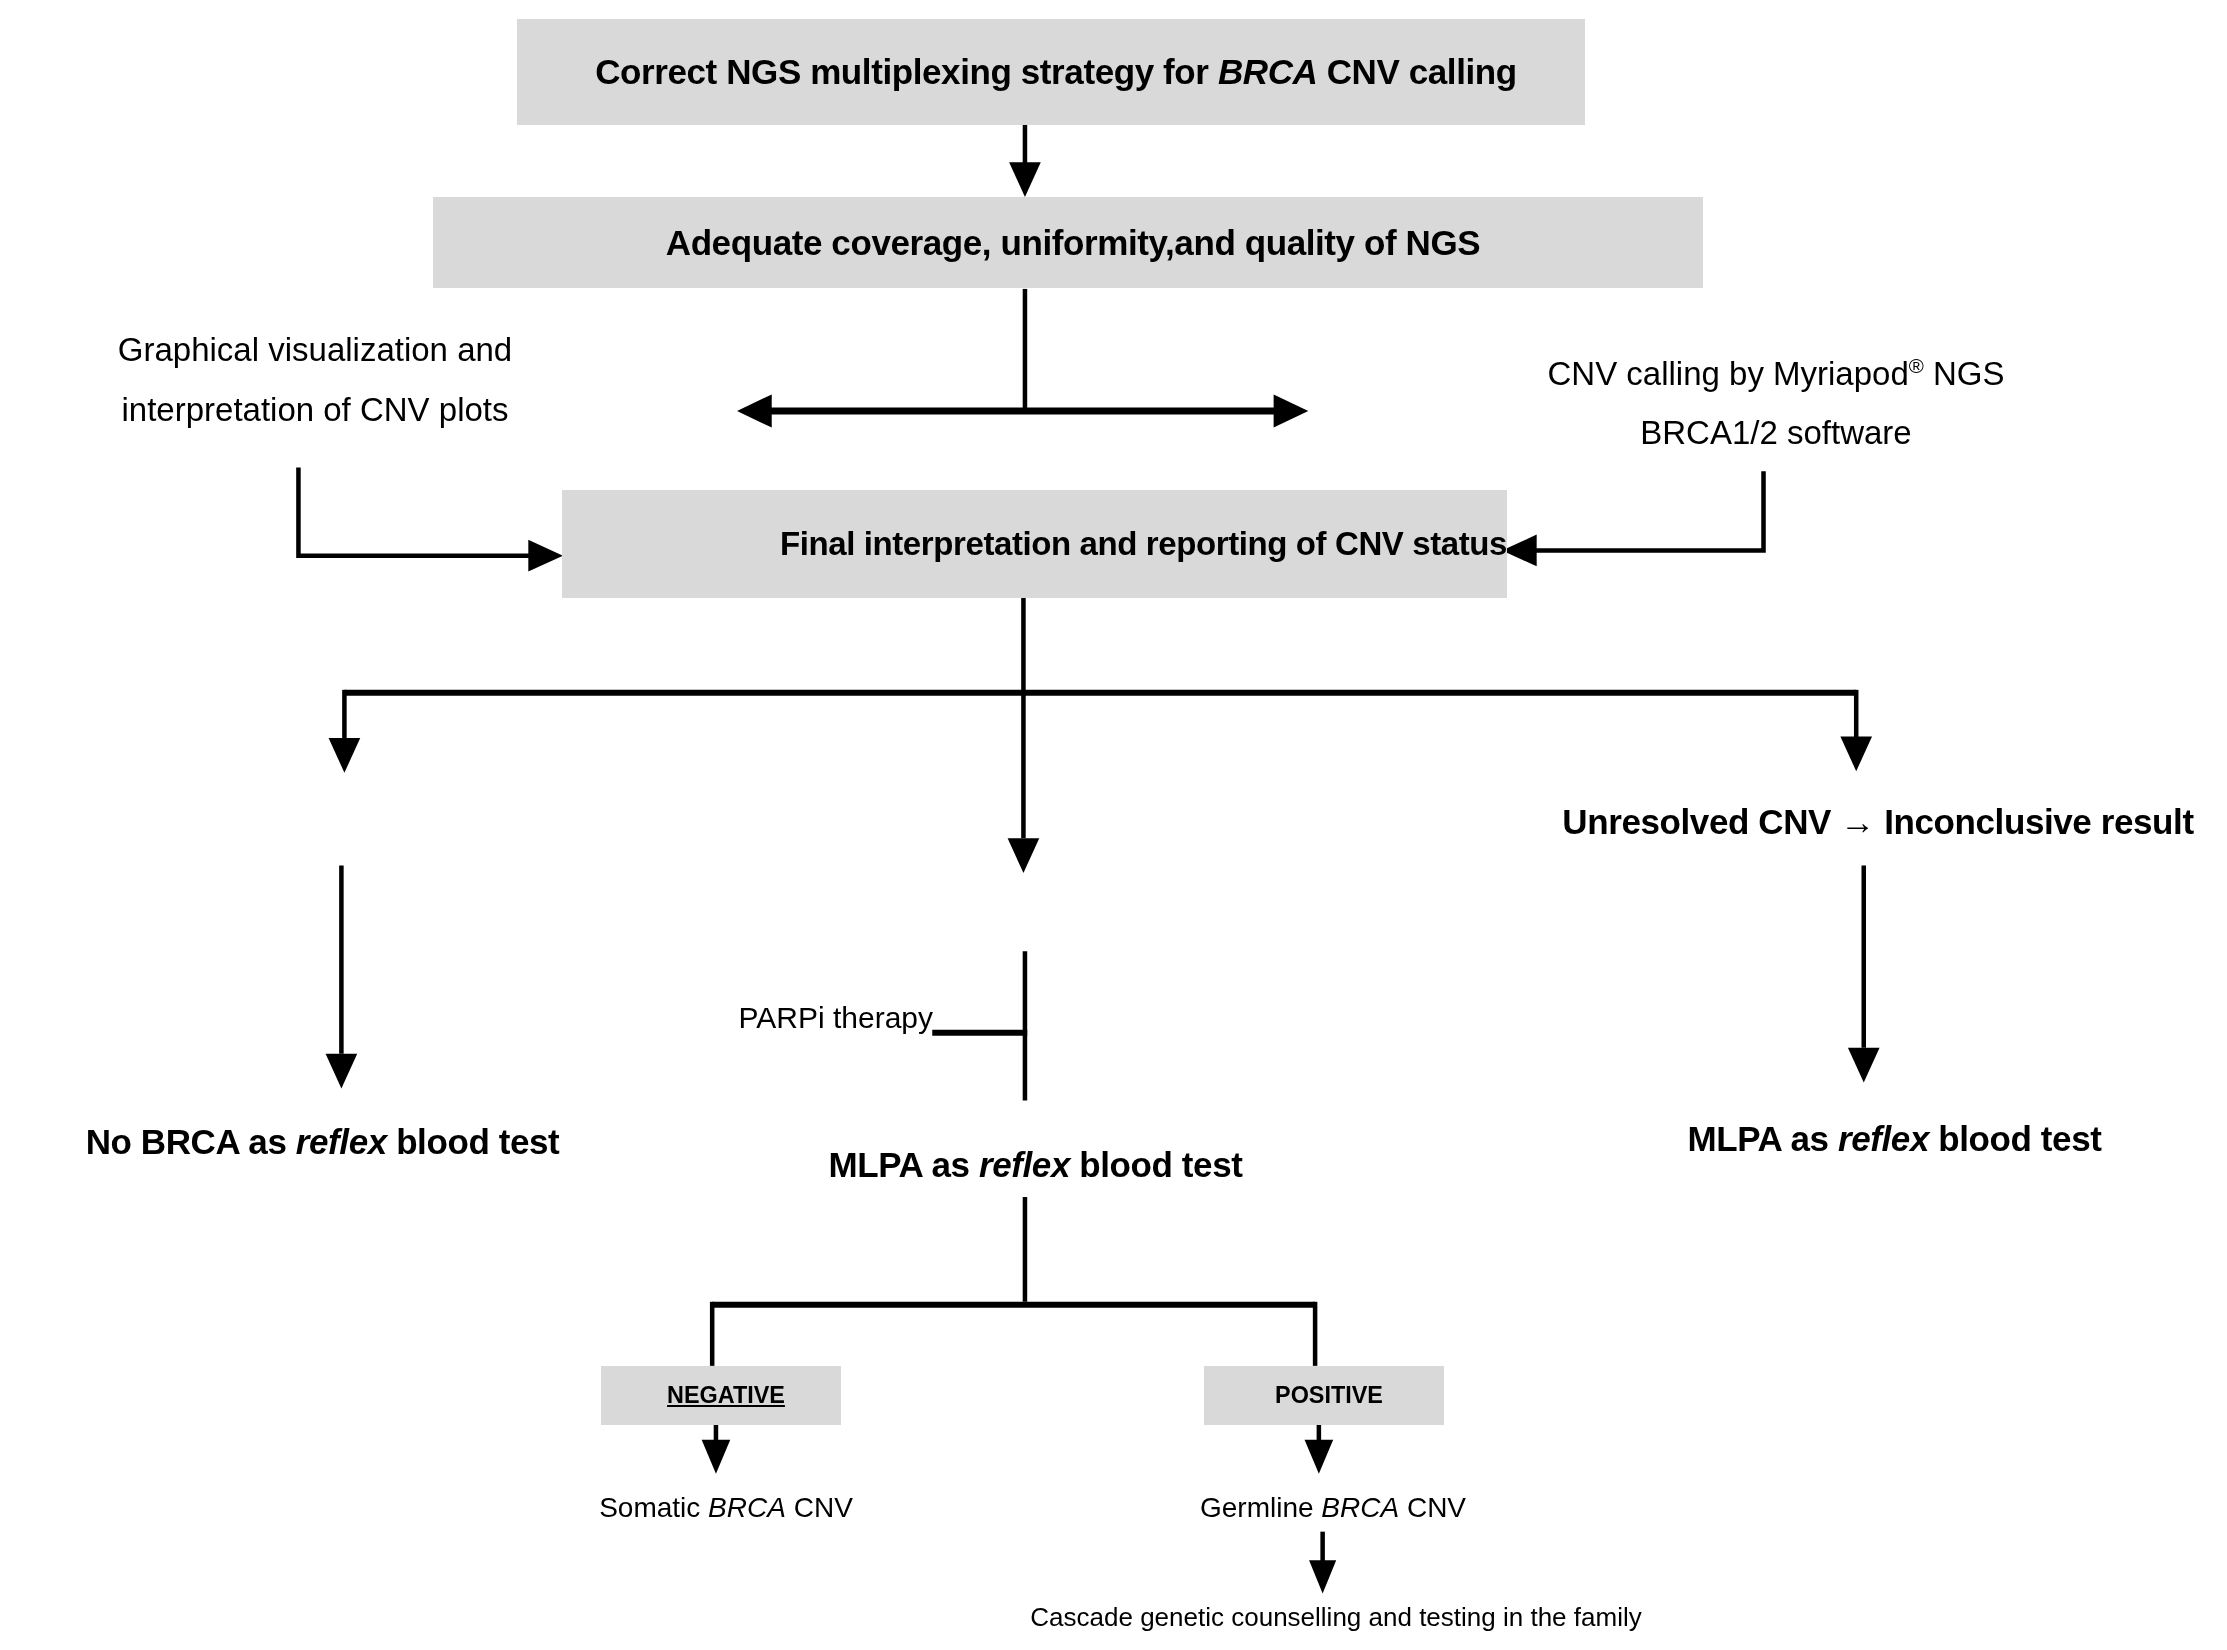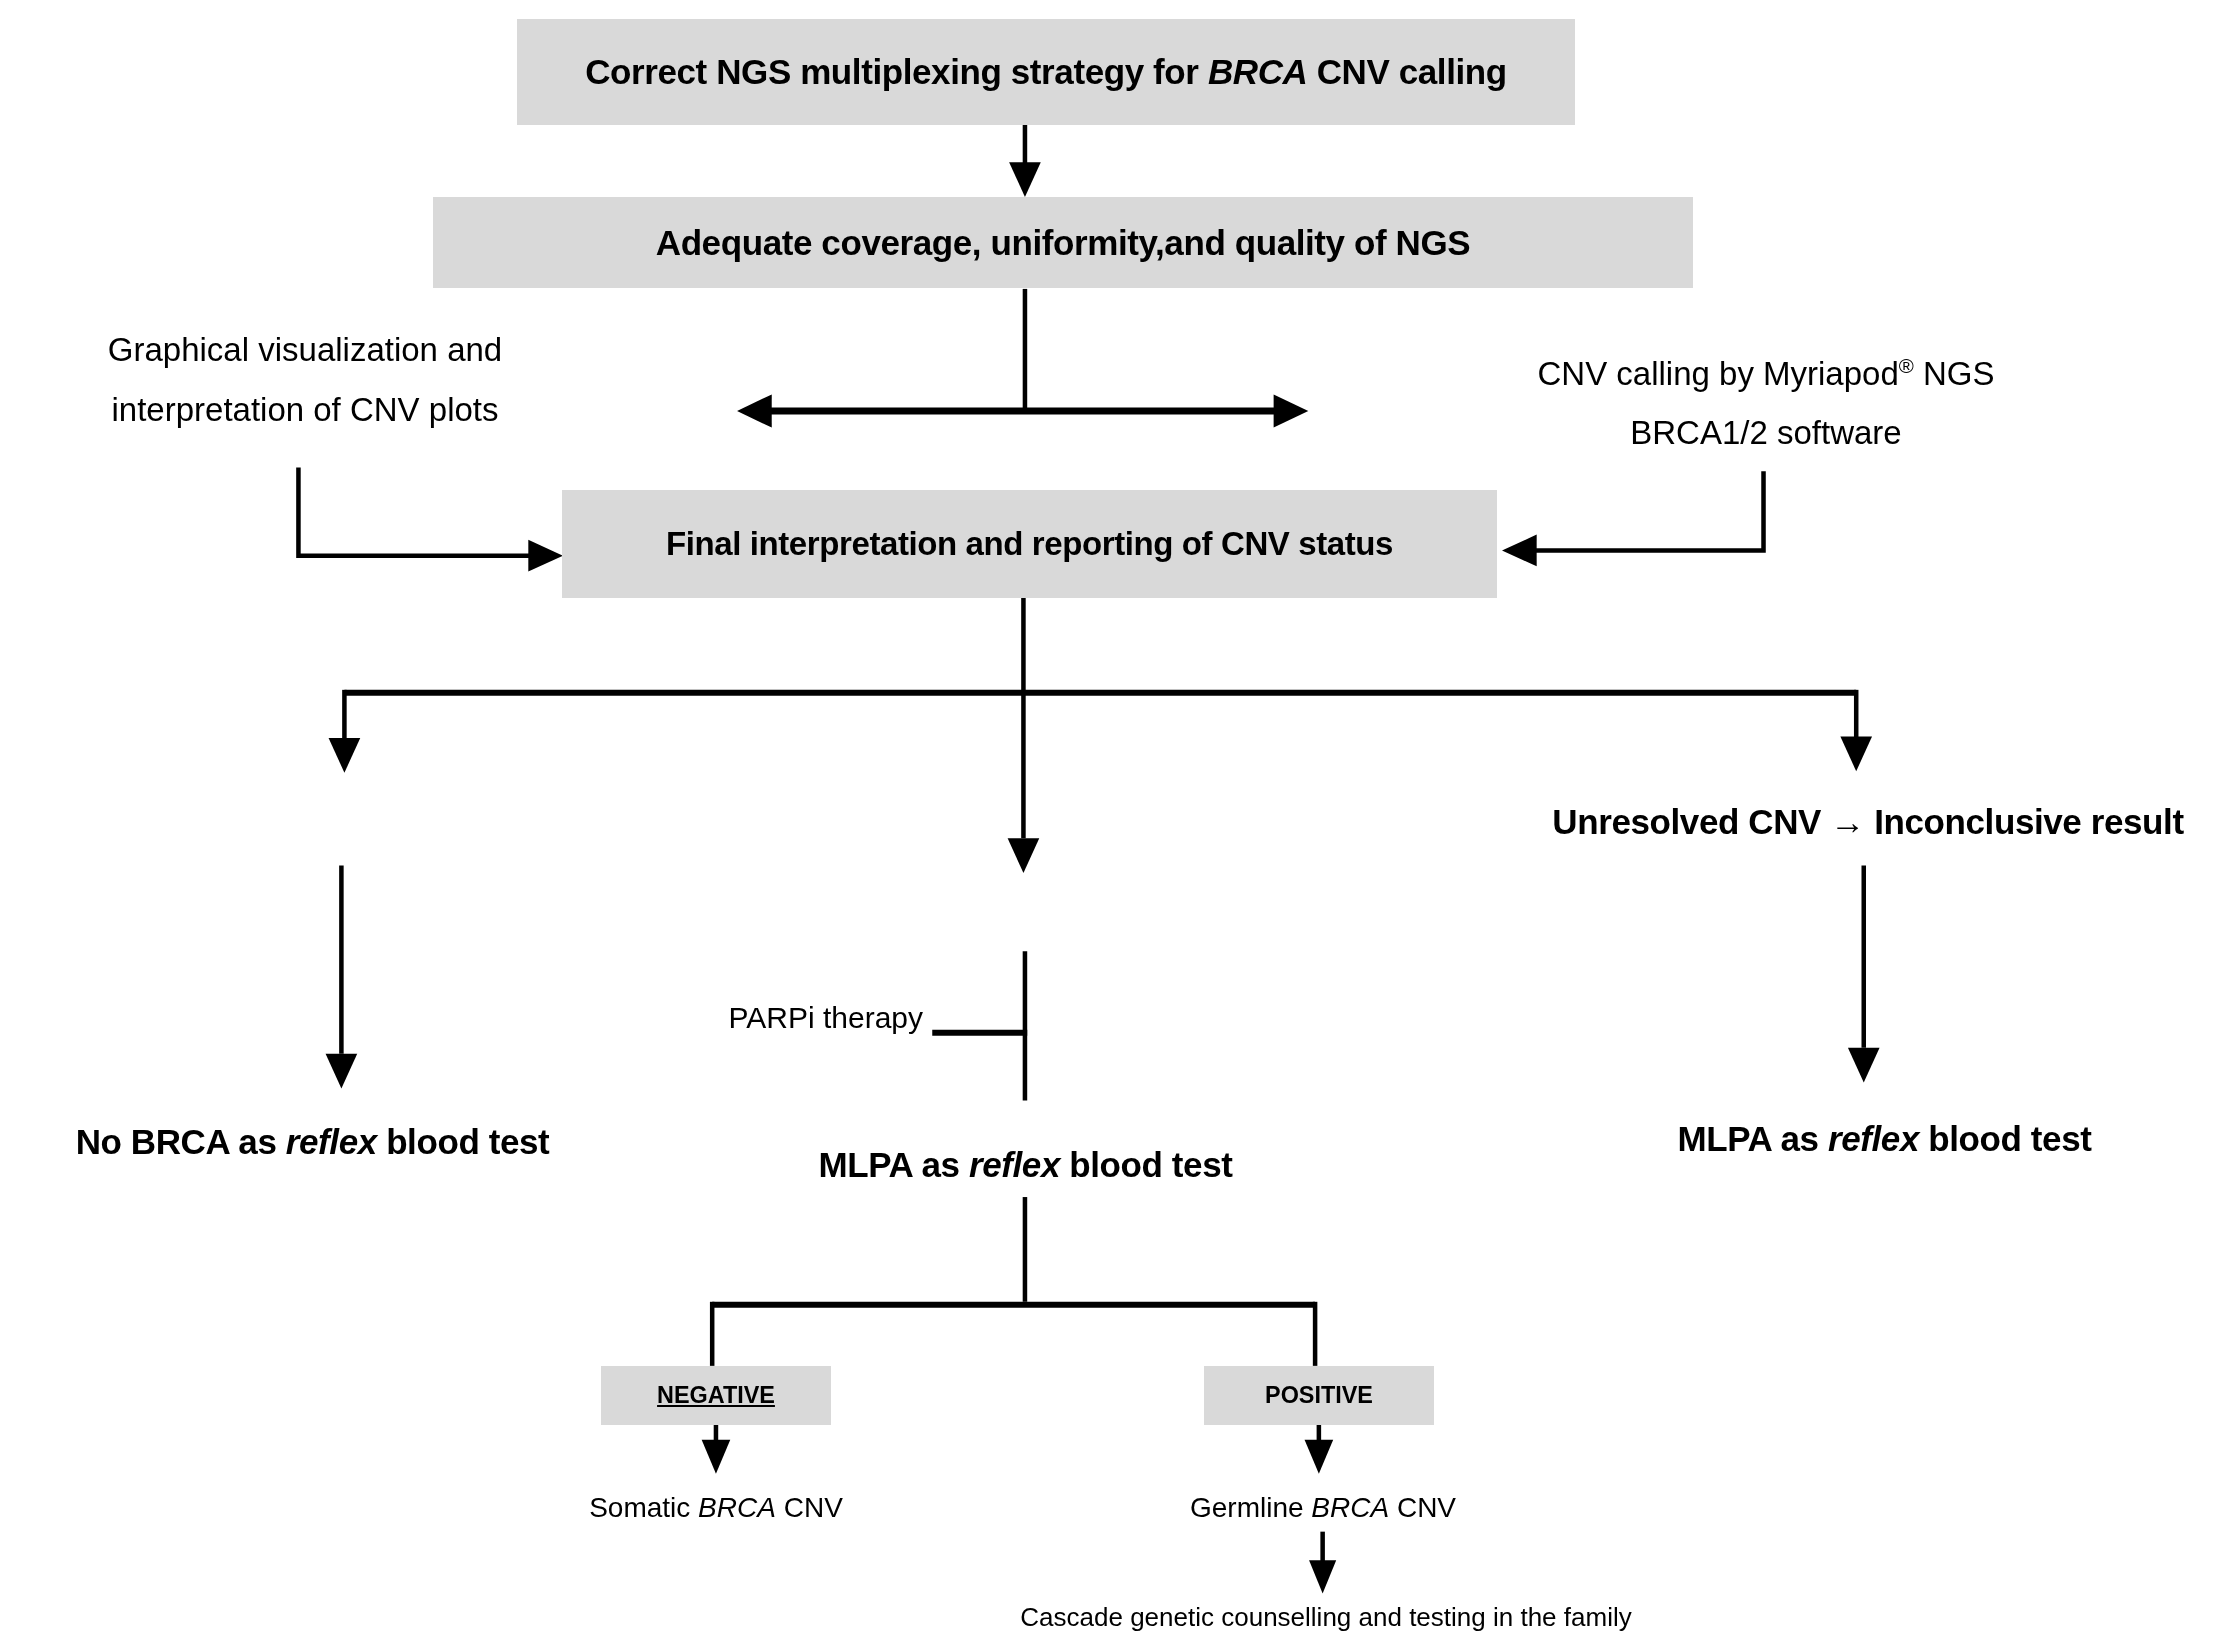--- a/index.html
+++ b/index.html
@@ -1,22 +1,22 @@
 <!DOCTYPE html>
 <html style="font-size:12px"><head>
 <meta charset="utf-8">
 <style>
   html,body{margin:0;padding:0;background:#ffffff;}
   .canvas{position:relative;width:2227px;height:1651px;background:#ffffff;
           font-family:"Liberation Sans",sans-serif;color:#000;overflow:hidden;}
-  .abs{position:absolute;}
+  .abs{position:absolute;padding-left:10px;}
   .graybox{background:#d9d9d9;display:flex;align-items:center;justify-content:center;
            text-align:center;}
   .b46{font-weight:700;font-size:35px;letter-spacing:-0.4px;}
-  .b44{font-weight:700;font-size:33px;letter-spacing:-0.4px;}
+  .b44{font-weight:700;font-size:33px;letter-spacing:-0.4px;justify-content:flex-end;}
   .b47{font-weight:700;font-size:35px;letter-spacing:-0.4px;}
   .b31{font-weight:700;font-size:23.4px;letter-spacing:0;}
   .r44{font-weight:400;font-size:33px;}
   .r40{font-weight:400;font-size:30px;}
   .r37{font-weight:400;font-size:28px;}
   .r34{font-weight:400;font-size:26px;}
   .ctr{text-align:center;}
   .rgt{text-align:right;}
   i{font-style:italic;}
   .sup{font-size:0.62em;vertical-align:super;}

